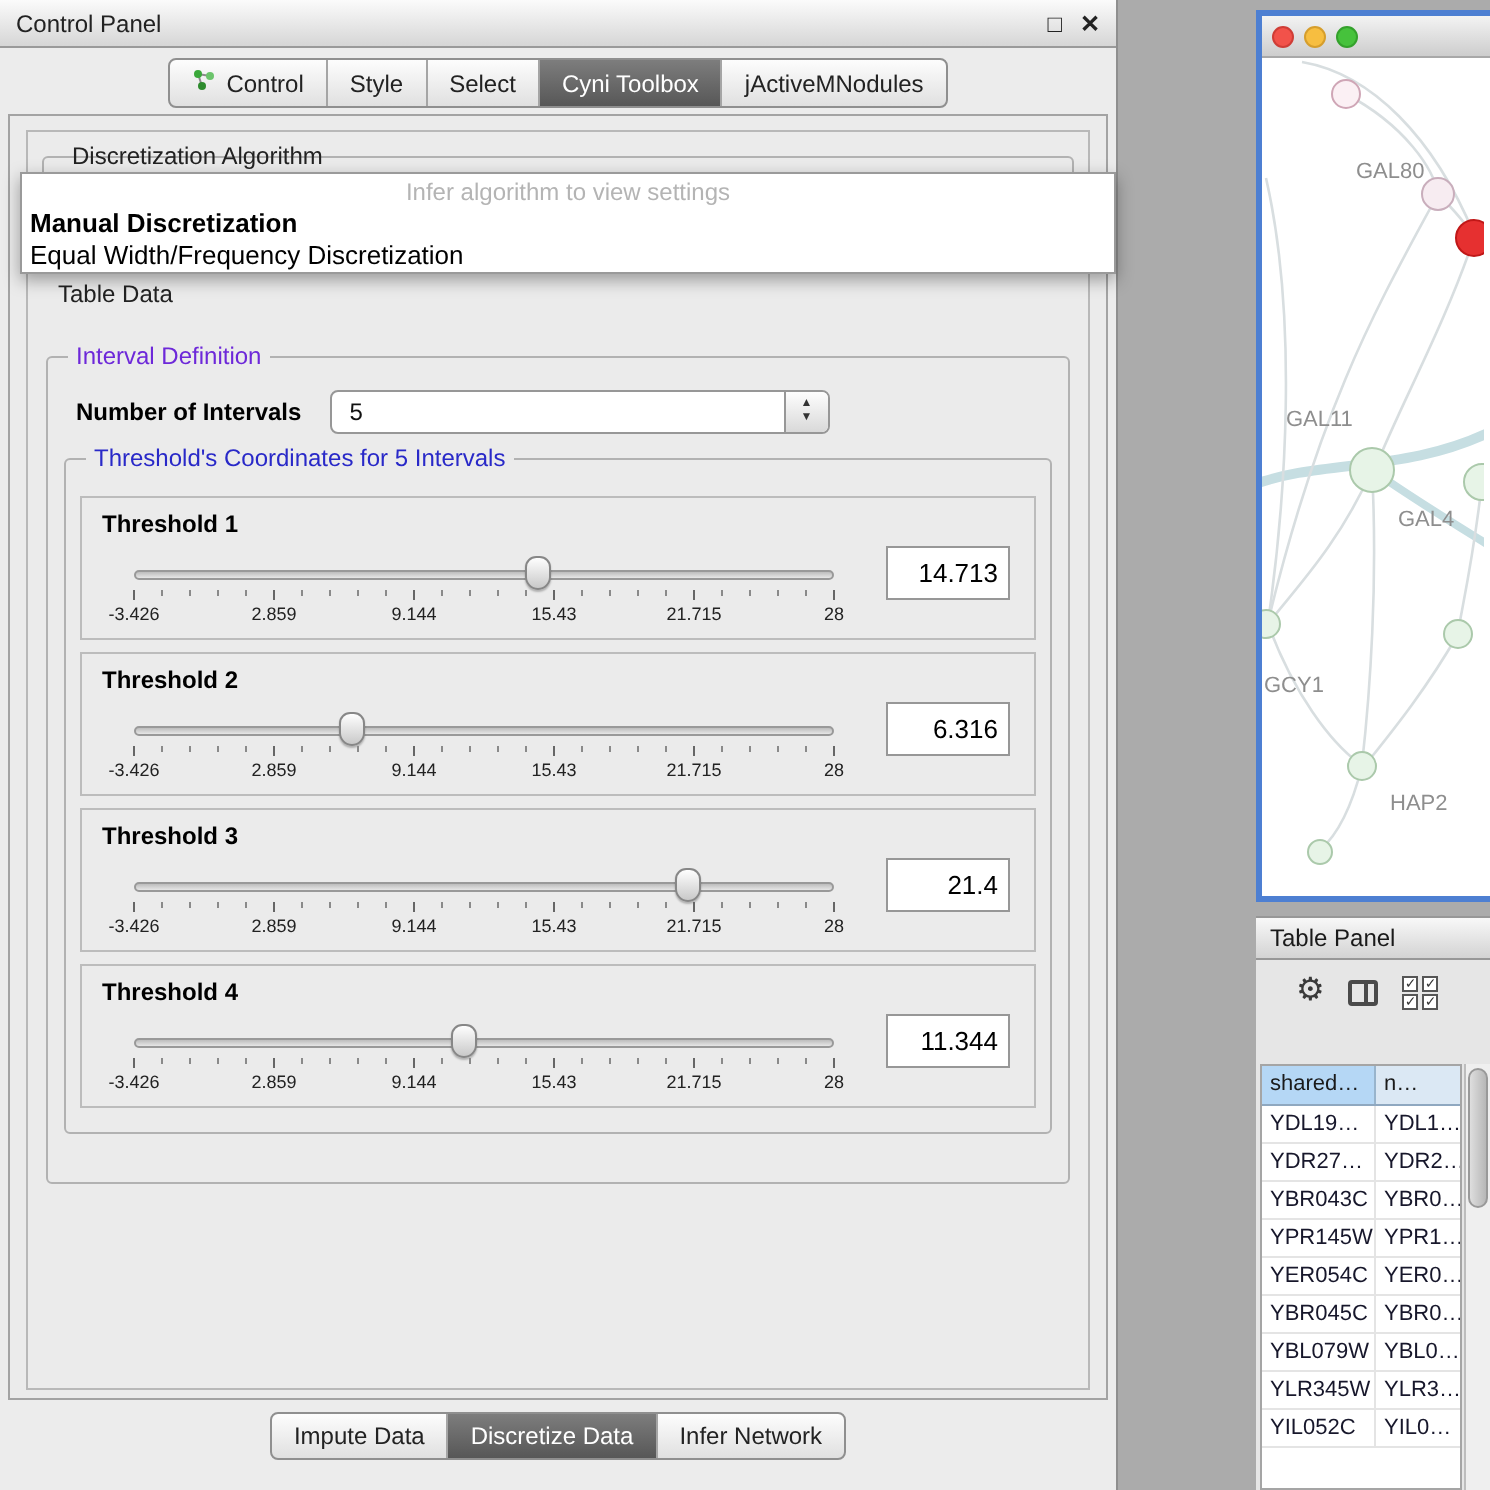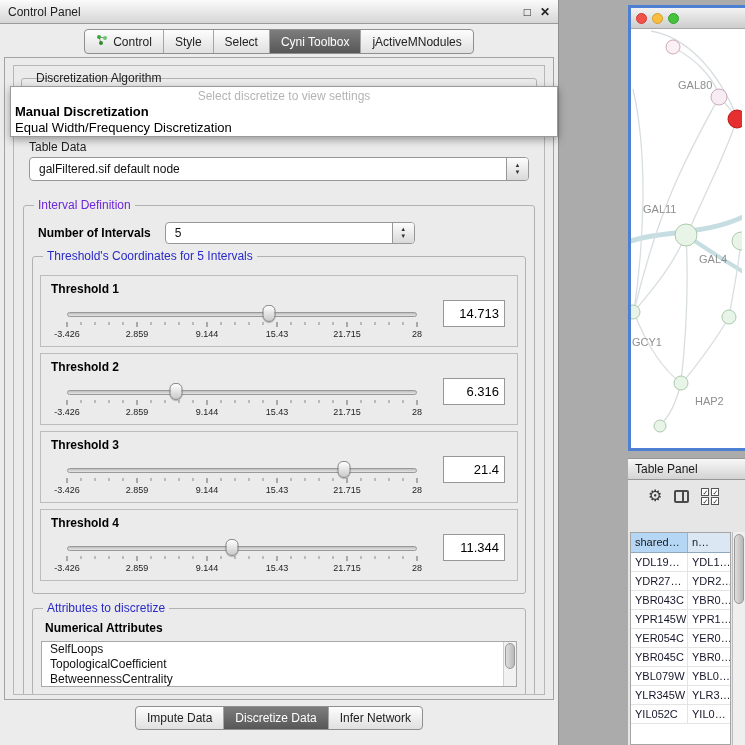--- a/index.html
+++ b/index.html
@@ -144,27 +144,20 @@
           <div class="combo bluecap">
             <span></span>
             <span class="stepper">
                 <span class="ar">▲</span>
                 <span class="ar">▼</span>
               </span>
           </div>
         </div>
 
         <div class="tabledata-label">Table Data</div>
-        <div class="combo tabledata-combo">
-          <span>galFiltered.sif default node</span>
-          <span class="stepper">
-              <span class="ar">▲</span>
-              <span class="ar">▼</span>
-            </span>
-        </div>
 
         <div class="groupbox interval-box">
           <span class="legend green">Interval Definition</span>
 
           <div class="numrow">
             <span class="lbl">Number of Intervals</span>
             <div class="combo">
               <span>5</span>
               <span class="stepper">
                   <span class="ar">▲</span>
@@ -340,41 +333,27 @@
                       <div class="tick" style="left: 96%;"></div>
                       <div class="tick major" style="left: 100%;"></div>
                       <div class="tick-label" style="left: 100%;">28</div>
                     </div>
                   </div>
                   <div class="val">11.344</div>
                 </div>
               </div>
           </div>
 
-          <div class="groupbox attrs-box">
-            <span class="legend blue">Attributes to discretize</span>
-            <div class="attrs-sub">Numerical Attributes</div>
-            <div class="attr-list">
-              <div id="attr-items">
-                  <div class="attr-item">SelfLoops</div>
-                  <div class="attr-item">TopologicalCoefficient</div>
-                  <div class="attr-item">BetweennessCentrality</div>
-                </div>
-              <div class="list-scrollbar">
-                  <div class="list-thumb"></div>
-                </div>
-            </div>
-          </div>
         </div>
 
       </div>
     </div>
 
     <div class="algo-popup">
-      <div class="popup-header">Select discretize to view settings</div>
+      <div class="popup-header">Infer algorithm to view settings</div>
       <div class="popup-opt sel">Manual Discretization</div>
       <div class="popup-opt">Equal Width/Frequency Discretization</div>
     </div>
 
     <div class="bottom-strip">
       <div class="tabs" id="bottom-tabs">
           <div class="tab">
             <span>Impute Data</span>
           </div>
           <div class="tab active">

